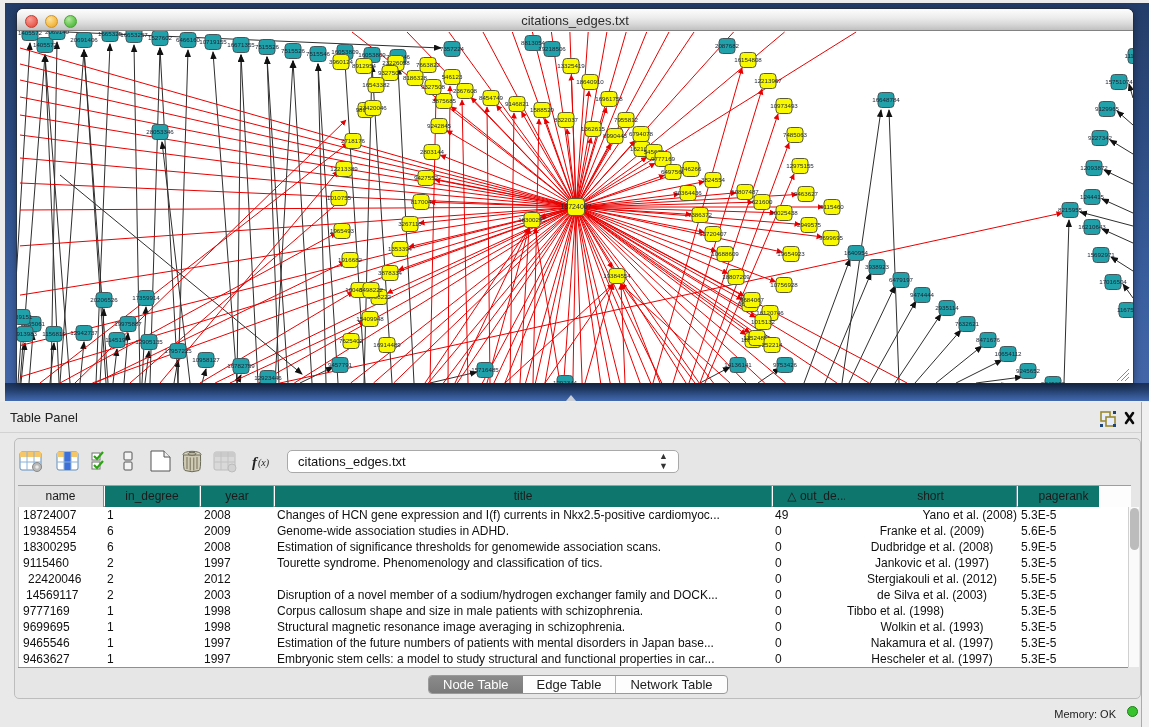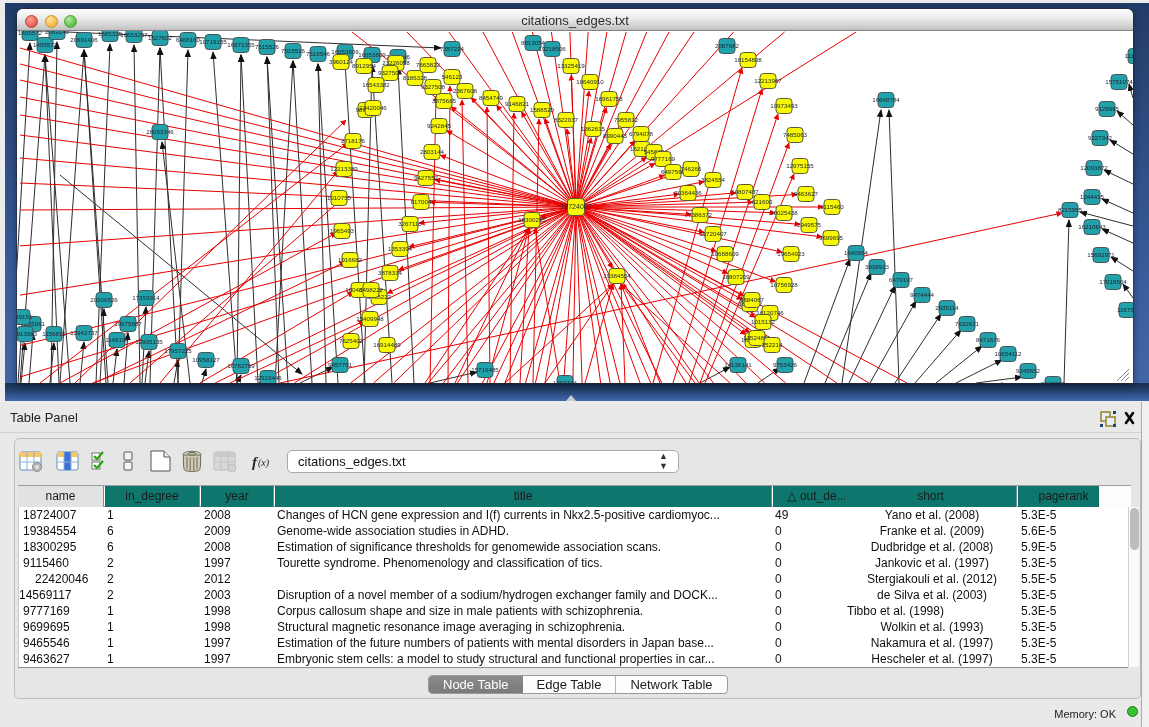--- a/index.html
+++ b/index.html
@@ -612,21 +612,21 @@
 <div class="hc" style="left:1000px;width:92px">pagerank</div>
 <div style="position:absolute;left:1081px;top:0;width:32px;height:21px;background:#fdfdfd"></div>
 </div>
 <div id="tbl">
 <div class="row" style="top:0px;width:1110px">
           <div class="c" style="left:4px;width:80px">18724007</div>
           <div class="c" style="left:88px;width:90px">1</div>
           <div class="c" style="left:185px;width:68px">2008</div>
           <div class="c" style="left:258px;width:494px">Changes of HCN gene expression and I(f) currents in Nkx2.5-positive cardiomyoc...</div>
           <div class="c" style="left:756px;width:68px">49</div>
-          <div class="c" style="left:828px;width:170px;text-align:center">Yano et al. (2008)</div>
+          <div class="c" style="left:828px;width:170px;text-align:right">Yano et al. (2008)</div>
           <div class="c" style="left:1002px;width:76px">5.3E-5</div>
         </div>
 <div class="row" style="top:16px;width:1110px">
           <div class="c" style="left:4px;width:80px">19384554</div>
           <div class="c" style="left:88px;width:90px">6</div>
           <div class="c" style="left:185px;width:68px">2009</div>
           <div class="c" style="left:258px;width:494px">Genome-wide association studies in ADHD.</div>
           <div class="c" style="left:756px;width:68px">0</div>
           <div class="c" style="left:828px;width:170px;text-align:center">Franke et al. (2009)</div>
           <div class="c" style="left:1002px;width:76px">5.6E-5</div>
@@ -643,29 +643,29 @@
 <div class="row" style="top:48px;width:1110px">
           <div class="c" style="left:4px;width:80px">9115460</div>
           <div class="c" style="left:88px;width:90px">2</div>
           <div class="c" style="left:185px;width:68px">1997</div>
           <div class="c" style="left:258px;width:494px">Tourette syndrome. Phenomenology and classification of tics.</div>
           <div class="c" style="left:756px;width:68px">0</div>
           <div class="c" style="left:828px;width:170px;text-align:center">Jankovic et al. (1997)</div>
           <div class="c" style="left:1002px;width:76px">5.3E-5</div>
         </div>
 <div class="row" style="top:64px;width:1110px">
-          <div class="c" style="left:16px;width:80px">22420046</div>
+          <div class="c" style="left:9px;width:80px">22420046</div>
           <div class="c" style="left:88px;width:90px">2</div>
           <div class="c" style="left:185px;width:68px">2012</div>
           <div class="c" style="left:756px;width:68px">0</div>
           <div class="c" style="left:828px;width:170px;text-align:center">Stergiakouli et al. (2012)</div>
           <div class="c" style="left:1002px;width:76px">5.5E-5</div>
         </div>
 <div class="row" style="top:80px;width:1110px">
-          <div class="c" style="left:0;width:80px">14569117</div>
+          <div class="c" style="left:7px;width:80px">14569117</div>
           <div class="c" style="left:88px;width:90px">2</div>
           <div class="c" style="left:185px;width:68px">2003</div>
           <div class="c" style="left:258px;width:494px">Disruption of a novel member of a sodium/hydrogen exchanger family and DOCK...</div>
           <div class="c" style="left:756px;width:68px">0</div>
           <div class="c" style="left:828px;width:170px;text-align:center">de Silva et al. (2003)</div>
           <div class="c" style="left:1002px;width:76px">5.3E-5</div>
         </div>
 <div class="row" style="top:96px;width:1110px">
           <div class="c" style="left:4px;width:80px">9777169</div>
           <div class="c" style="left:88px;width:90px">1</div>

